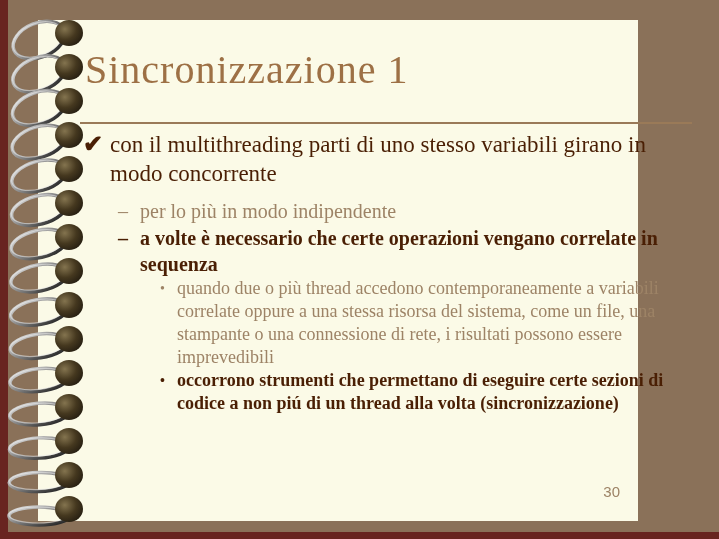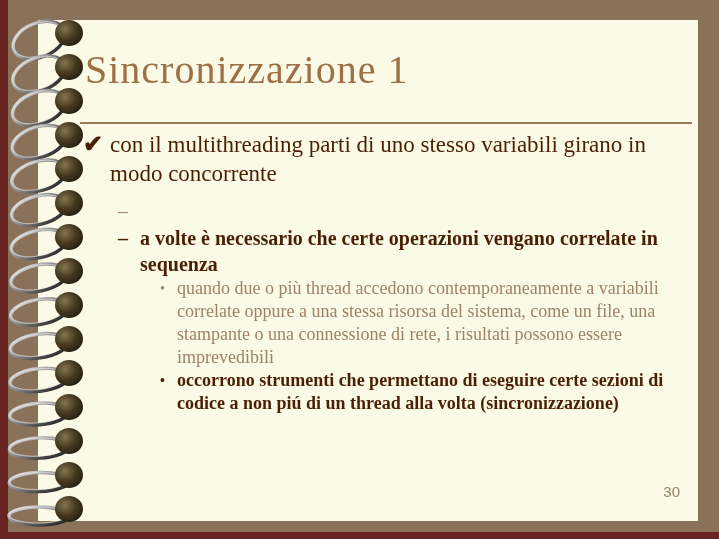--- a/index.html
+++ b/index.html
@@ -5,21 +5,21 @@
   :root{
     --desk:#8A7159; --frame:#682420; --paper:#FBFAE7; --title:#9D7045;
     --rule:#9A7A58; --text-dark:#4A1F04; --text-light:#9D8366; --page-number:#9D8366;
   }
   *{margin:0;padding:0;box-sizing:border-box;}
   html,body{width:719px;height:539px;overflow:hidden;}
   body{font-family:"Liberation Serif","DejaVu Serif",serif;}
   .stage{position:relative;width:719px;height:539px;background:var(--desk);}
   .frame-left{position:absolute;left:0;top:0;width:8px;height:539px;background:var(--frame);}
   .frame-bottom{position:absolute;left:0;top:532px;width:719px;height:7px;background:var(--frame);}
-  .paper{position:absolute;left:38px;top:20px;width:660px;height:501px;background:var(--paper);}
+  .paper{position:absolute;left:38px;top:20px;width:600px;height:501px;background:var(--paper);}
   .title{position:absolute;left:47px;top:26px;font-size:40px;font-weight:normal;color:var(--title);letter-spacing:1px;white-space:nowrap;}
   .rule{position:absolute;left:42px;top:102px;width:612px;height:2px;background:var(--rule);}
   .row{position:absolute;display:flex;align-items:flex-start;}
   .marker{flex:0 0 auto;}
   .b1{left:45px;top:110px;width:610px;font-size:23px;line-height:29px;color:var(--text-dark);}
   .b1 .marker{width:27px;font-weight:bold;font-size:24px;}
   .b2{left:80px;width:560px;font-size:20px;line-height:26px;}
   .b2 .marker{width:22px;}
   .b2a{top:178px;color:var(--text-light);}
   .b2b{top:205px;color:var(--text-dark);font-weight:bold;}
@@ -44,20 +44,21 @@
     <h1 class="title">Sincronizzazione 1</h1>
     <div class="rule"></div>
 
     <div class="row b1">
       <span class="marker">✔</span>
       <div>con il multithreading parti di uno stesso variabili girano in modo concorrente</div>
     </div>
 
     <div class="row b2 b2a">
       <span class="marker">–</span>
+      <div>per lo più in modo indipendente</div>
     </div>
 
     <div class="row b2 b2b">
       <span class="marker">–</span>
       <div>a volte è necessario che certe operazioni vengano correlate in sequenza</div>
     </div>
 
     <div class="row b3 b3a">
       <span class="marker">•</span>
       <div>quando due o più thread accedono contemporaneamente a variabili correlate oppure a una stessa risorsa del sistema, come un file, una stampante o una connessione di rete, i risultati possono essere imprevedibili</div>

